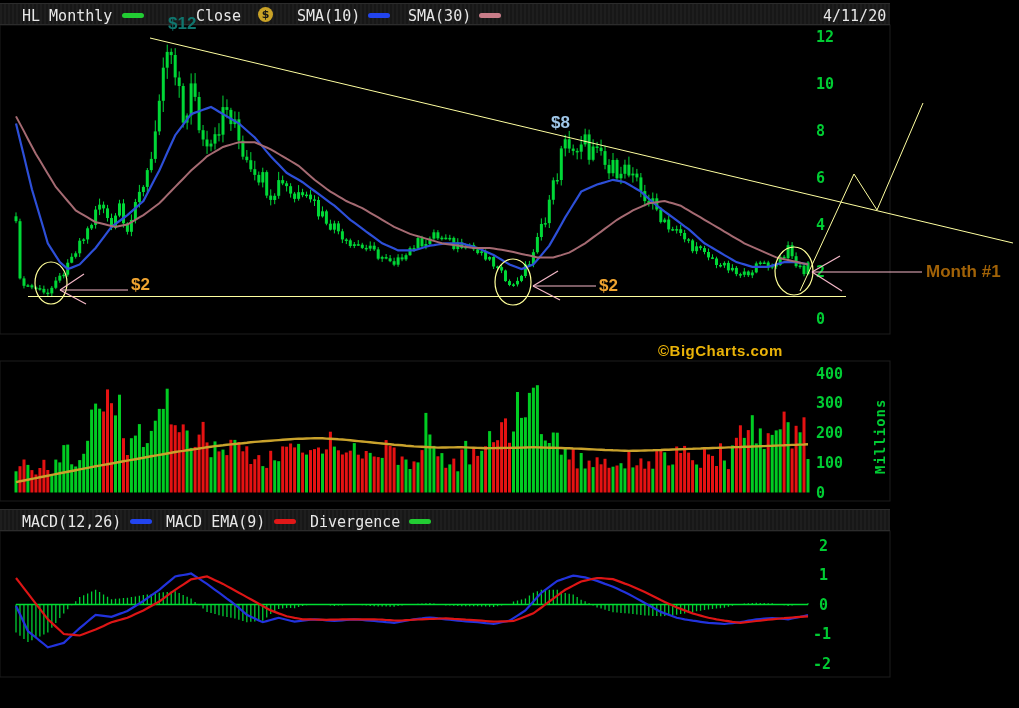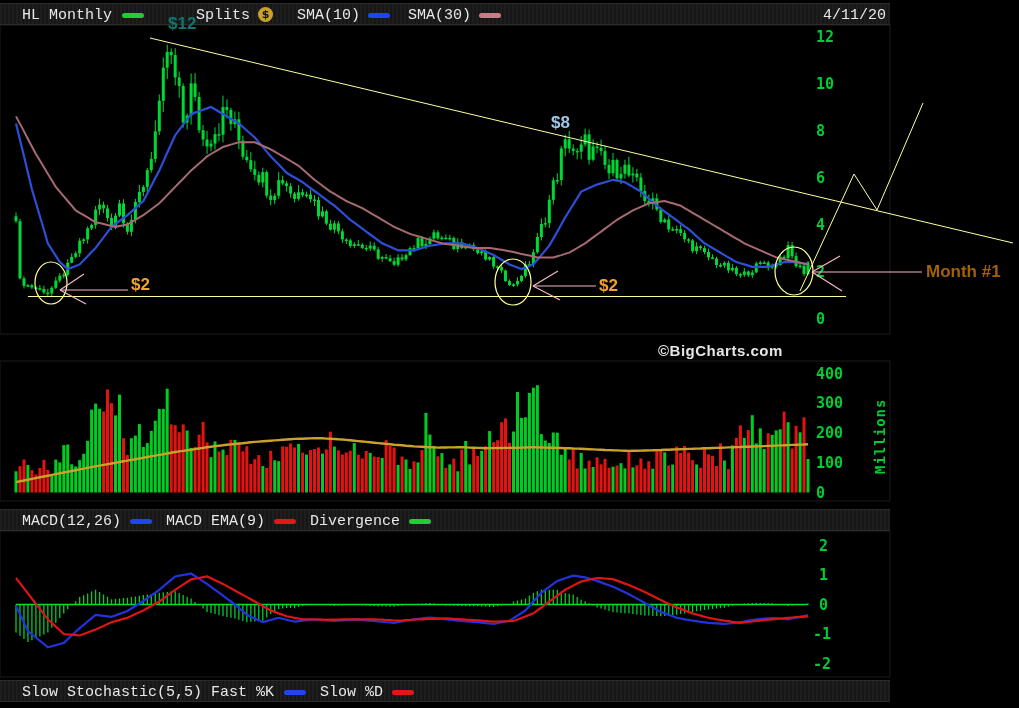--- a/index.html
+++ b/index.html
@@ -1,27 +1,27 @@
 <!DOCTYPE html>
 <html><head>
 <meta charset="utf-8">
 <style>
   html,body{margin:0;padding:0;background:#000;}
   .stage{position:relative;width:1019px;height:708px;background:#000;overflow:hidden;
          font-family:"DejaVu Sans Mono",monospace;}
   .hbar{position:absolute;left:0;width:890px;height:22px;background:#1b1b1b;
         background-image:repeating-linear-gradient(90deg,#1e1e1e 0 2px,#171717 2px 4px);
         border-top:1px solid #2c2c2c;border-bottom:1px solid #2c2c2c;box-sizing:border-box;}
-  .hl{position:absolute;top:3px;font-size:15px;color:#e8e8e8;white-space:pre;font-family:Liberation Mono, monospace;}
+  .hl{position:absolute;top:3px;font-size:15px;color:#e8e8e8;white-space:pre;}
   .sw{position:absolute;top:9px;width:22px;height:5px;border-radius:2.5px;}
   .coin{position:absolute;top:3px;width:15px;height:15px;border-radius:50%;
         background:#c9a227;color:#151515;font:bold 11px/15px "DejaVu Sans",sans-serif;text-align:center;}
   .ann{position:absolute;font:bold 17px "Liberation Sans",sans-serif;white-space:pre;}
   .wm{position:absolute;left:658px;top:342px;font:bold 15px "Liberation Sans",sans-serif;
-      color:#e5e5e5;letter-spacing:.5px;}
+      color:#eab308;letter-spacing:.5px;}
   .vunit{position:absolute;left:872px;top:474px;font:bold 14px "DejaVu Sans Mono",monospace;
          transform:rotate(-90deg);transform-origin:left top;letter-spacing:1px;}
   svg{position:absolute;left:0;top:0;}
 </style>
 </head>
 <body>
 
 <div class="stage">
 
   <svg id="chart-svg" width="1019" height="708" viewBox="0 0 1019 708">
@@ -487,46 +487,40 @@
         <line x1="533" y1="286" x2="560" y2="300" stroke="#f5b8c8" stroke-width="1.2"></line>
         <line x1="812" y1="272" x2="922" y2="272" stroke="#f5b8c8" stroke-width="1.2"></line>
         <line x1="812" y1="272" x2="840" y2="256" stroke="#f5b8c8" stroke-width="1.2"></line>
         <line x1="812" y1="272" x2="842" y2="291" stroke="#f5b8c8" stroke-width="1.2"></line>
       </g>
   </svg>
 
   <div class="hbar" style="top:3px">
     <span class="hl" style="left:22px">HL Monthly</span>
     <span class="sw" style="left: 122px; background: rgb(34, 204, 51);"></span>
-    <span class="hl" style="left:196px">Splits</span>
+    <span class="hl" style="left:196px">Close</span>
     <span class="coin" style="left:258px">$</span>
     <span class="hl" style="left:297px">SMA(10)</span>
     <span class="sw" style="left: 368px; background: rgb(34, 68, 238);"></span>
     <span class="hl" style="left:408px">SMA(30)</span>
     <span class="sw" style="left: 479px; background: rgb(200, 124, 136);"></span>
     <span class="hl" style="left:823px">4/11/20</span>
   </div>
 
   <div class="wm">©BigCharts.com</div>
   <div class="vunit" style="color: rgb(0, 204, 51);">Millions</div>
 
   <div class="hbar" style="top:509px">
     <span class="hl" style="left:22px">MACD(12,26)</span>
     <span class="sw" style="left: 130px; background: rgb(34, 68, 238);"></span>
     <span class="hl" style="left:166px">MACD EMA(9)</span>
     <span class="sw" style="left: 274px; background: rgb(224, 24, 24);"></span>
     <span class="hl" style="left:310px">Divergence</span>
     <span class="sw" style="left: 409px; background: rgb(34, 204, 51);"></span>
   </div>
 
-  <div class="hbar" style="top:680px">
-    <span class="hl" style="left:22px">Slow Stochastic(5,5) Fast %K</span>
-    <span class="sw" style="left: 284px; background: rgb(34, 68, 238);"></span>
-    <span class="hl" style="left:320px">Slow %D</span>
-    <span class="sw" style="left: 392px; background: rgb(224, 24, 24);"></span>
-  </div>
 
   <div class="ann" style="left: 168px; top: 14px; color: #0f766e;">$12</div>
   <div class="ann" style="left: 551px; top: 113px; color: rgb(159, 198, 232);">$8</div>
   <div class="ann" style="left: 131px; top: 275px; color: rgb(240, 164, 48);">$2</div>
   <div class="ann" style="left: 599px; top: 276px; color: rgb(240, 164, 48);">$2</div>
   <div class="ann" style="left: 926px; top: 262px; color: #a16207;">Month #1</div>
 </div>
 
 </body></html>

